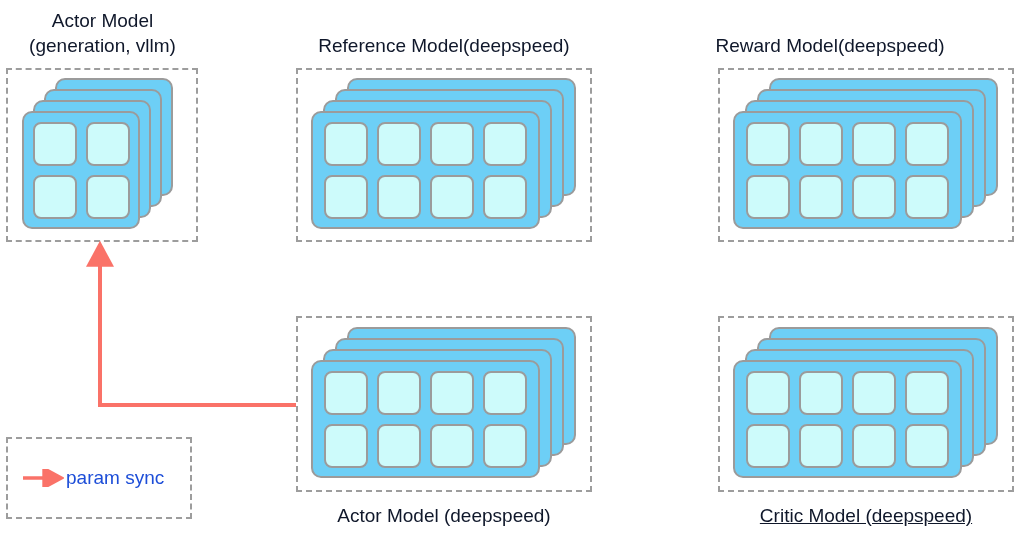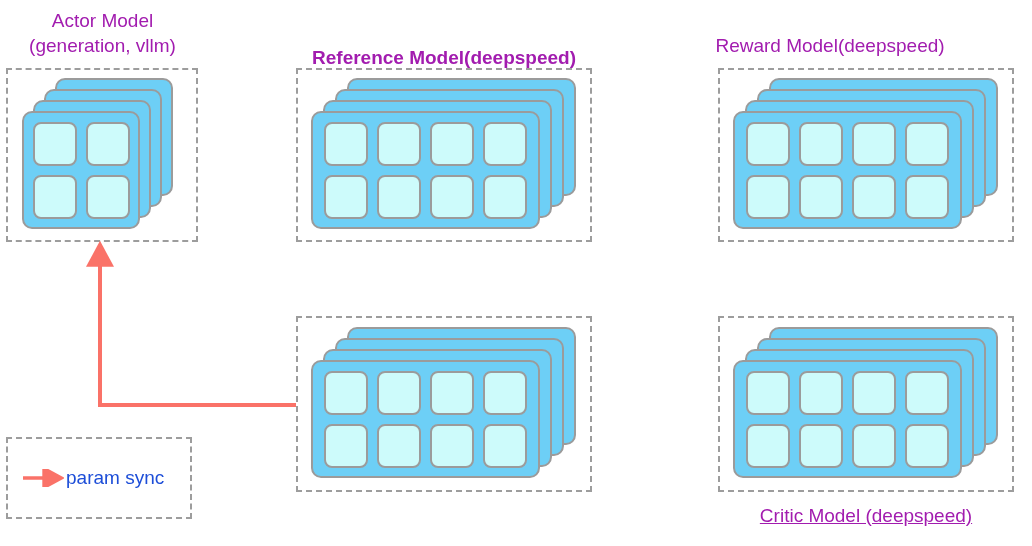--- a/index.html
+++ b/index.html
@@ -31,21 +31,21 @@
     box-sizing: border-box;
     background: transparent;
   }
 
   
   .group-title {
     position: absolute;
     text-align: center;
     font-size: 19px;
     line-height: 25px;
-    color: #a21caf;
+    color: #0f172a;
     white-space: pre-line;
     font-family: "Liberation Sans", sans-serif;
   }
 
   
   .stack {
     position: absolute;
   }
   .card {
     position: absolute;
@@ -125,21 +125,21 @@
       <div class="card" style="left:25px; top:30px; width:118px; height:118px;"></div>
       <div class="card front grid-2x2" style="left:14px; top:41px; width:118px; height:118px;">
         <div class="cell"></div>
         <div class="cell"></div>
         <div class="cell"></div>
         <div class="cell"></div>
       </div>
     </div>
   </div>
 
-  <div class="group-title" style="left:296px; top:45px; width:296px;font-weight:bold;">Reference Model(deepspeed)</div>
+  <div class="group-title" style="left:296px; top:33px; width:296px;">Reference Model(deepspeed)</div>
 
   <div class="group-box" style="left:296px; top:68px; width:296px; height:174px;">
     <div class="stack" style="left:0px; top:0px; width:292px; height:170px;">
       <div class="card" style="left:49px; top:8px;  width:229px; height:118px;"></div>
       <div class="card" style="left:37px; top:19px; width:229px; height:118px;"></div>
       <div class="card" style="left:25px; top:30px; width:229px; height:118px;"></div>
       <div class="card front grid-4x2" style="left:13px; top:41px; width:229px; height:118px;">
         <div class="cell"></div>
         <div class="cell"></div>
         <div class="cell"></div>
@@ -183,20 +183,21 @@
         <div class="cell"></div>
         <div class="cell"></div>
         <div class="cell"></div>
         <div class="cell"></div>
         <div class="cell"></div>
         <div class="cell"></div>
       </div>
     </div>
   </div>
 
+  <div class="group-title" style="left:296px; top:503px; width:296px;">Actor Model (deepspeed)</div>
 
   <div class="group-box" style="left:718px; top:316px; width:296px; height:176px;">
     <div class="stack" style="left:0px; top:0px; width:292px; height:172px;">
       <div class="card" style="left:49px; top:9px;  width:229px; height:118px;"></div>
       <div class="card" style="left:37px; top:20px; width:229px; height:118px;"></div>
       <div class="card" style="left:25px; top:31px; width:229px; height:118px;"></div>
       <div class="card front grid-4x2" style="left:13px; top:42px; width:229px; height:118px;">
         <div class="cell"></div>
         <div class="cell"></div>
         <div class="cell"></div>

